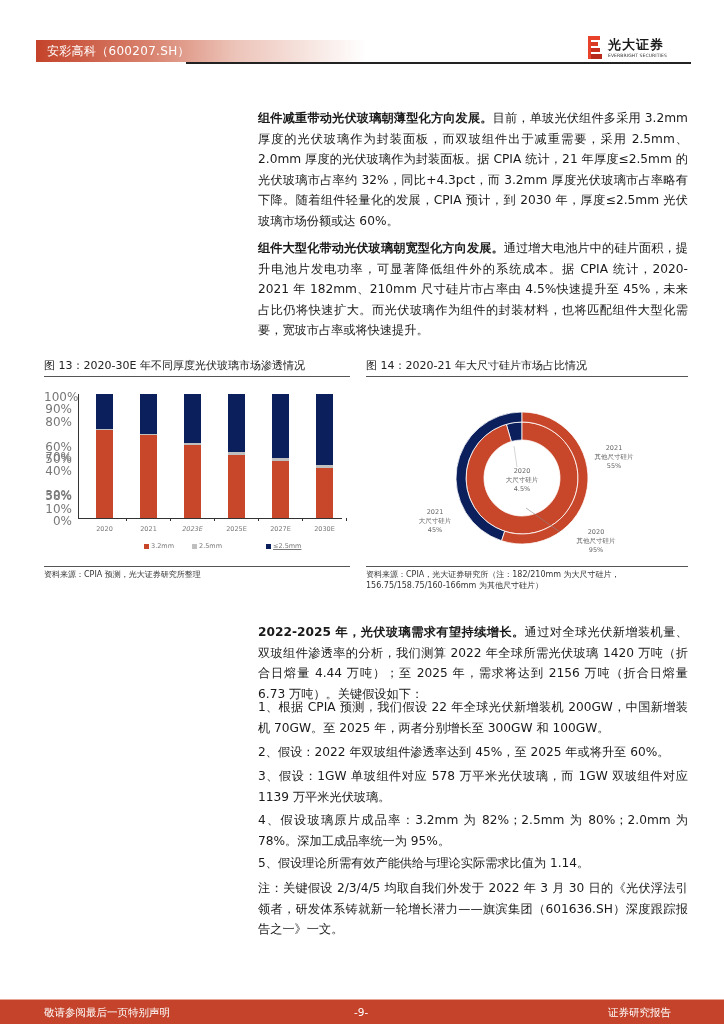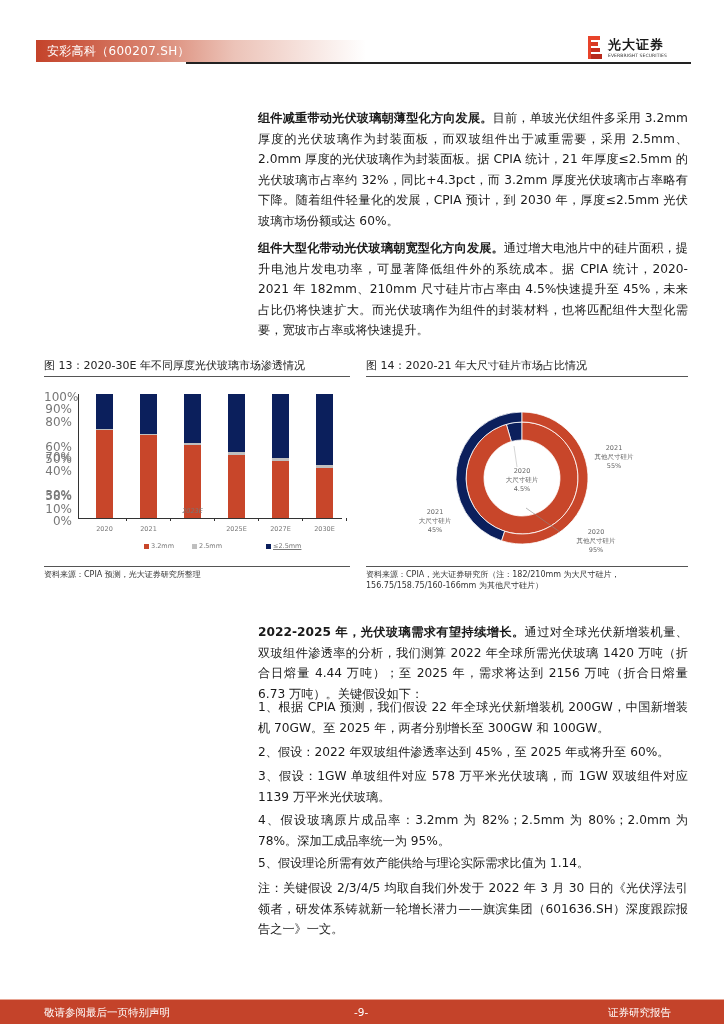--- a/index.html
+++ b/index.html
@@ -101,21 +101,21 @@
         <div class="seg" style="background: rgb(191, 191, 191); height: 1.24px; bottom: 83.08px;"></div>
         <div class="seg" style="background: rgb(11, 31, 92); height: 39.68px; bottom: 84.32px;"></div>
       </div>
       <div class="x-label" style="left: 84.5px; top: 135px;">2021</div>
       <div style="position: absolute; width: 1px; height: 3px; background: rgb(51, 51, 51); top: 128px; left: 126px;"></div>
       <div class="bar" style="left: 139.5px; top: 4px; height: 124px;">
         <div class="seg" style="background: rgb(200, 70, 42); height: 73.16px; bottom: 0px;"></div>
         <div class="seg" style="background: rgb(191, 191, 191); height: 1.86px; bottom: 73.16px;"></div>
         <div class="seg" style="background: rgb(11, 31, 92); height: 48.98px; bottom: 75.02px;"></div>
       </div>
-      <div class="x-label" style="left: 128.5px; top: 117px; font-style: italic;">2023E</div>
+      <div class="x-label" style="left: 128.5px; top: 135px; font-style: italic;">2023E</div>
       <div style="position: absolute; width: 1px; height: 3px; background: rgb(51, 51, 51); top: 128px; left: 170px;"></div>
       <div class="bar" style="left: 183.5px; top: 4px; height: 124px;">
         <div class="seg" style="background: rgb(200, 70, 42); height: 63.24px; bottom: 0px;"></div>
         <div class="seg" style="background: rgb(191, 191, 191); height: 2.48px; bottom: 63.24px;"></div>
         <div class="seg" style="background: rgb(11, 31, 92); height: 58.28px; bottom: 65.72px;"></div>
       </div>
       <div class="x-label" style="left: 172.5px; top: 135px;">2025E</div>
       <div style="position: absolute; width: 1px; height: 3px; background: rgb(51, 51, 51); top: 128px; left: 214px;"></div>
       <div class="bar" style="left: 227.5px; top: 4px; height: 124px;">
         <div class="seg" style="background: rgb(200, 70, 42); height: 57.04px; bottom: 0px;"></div>

